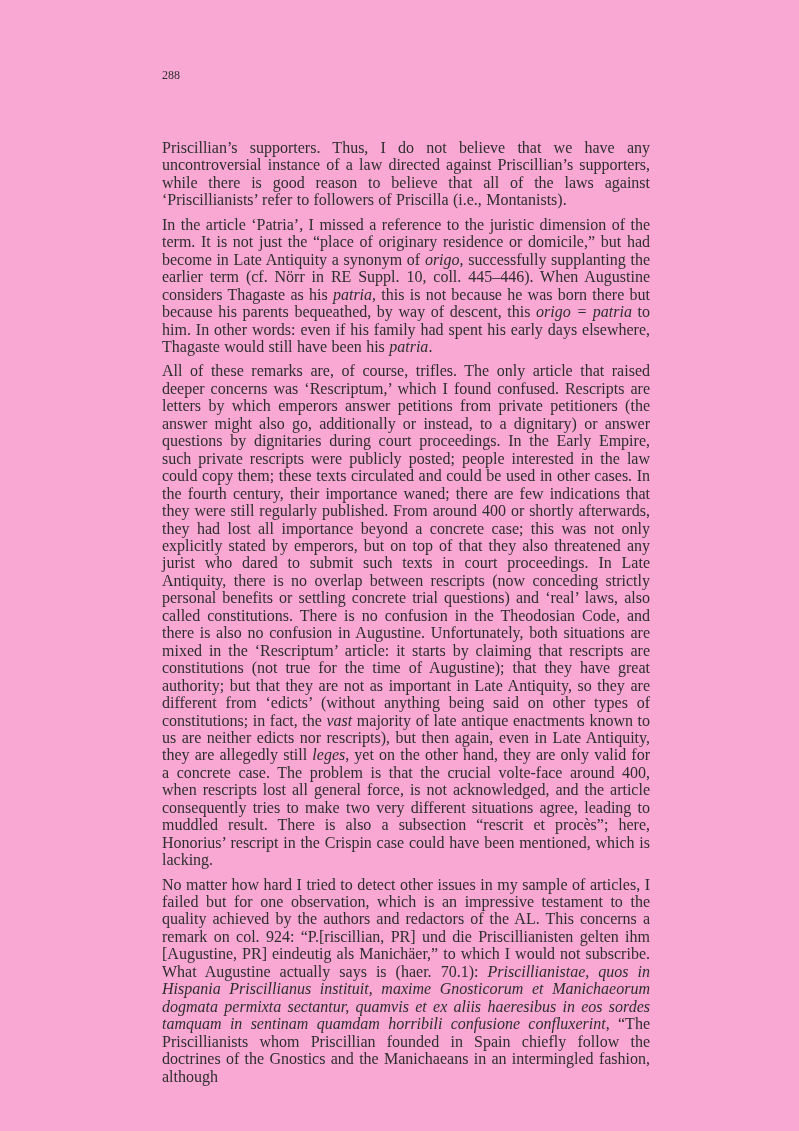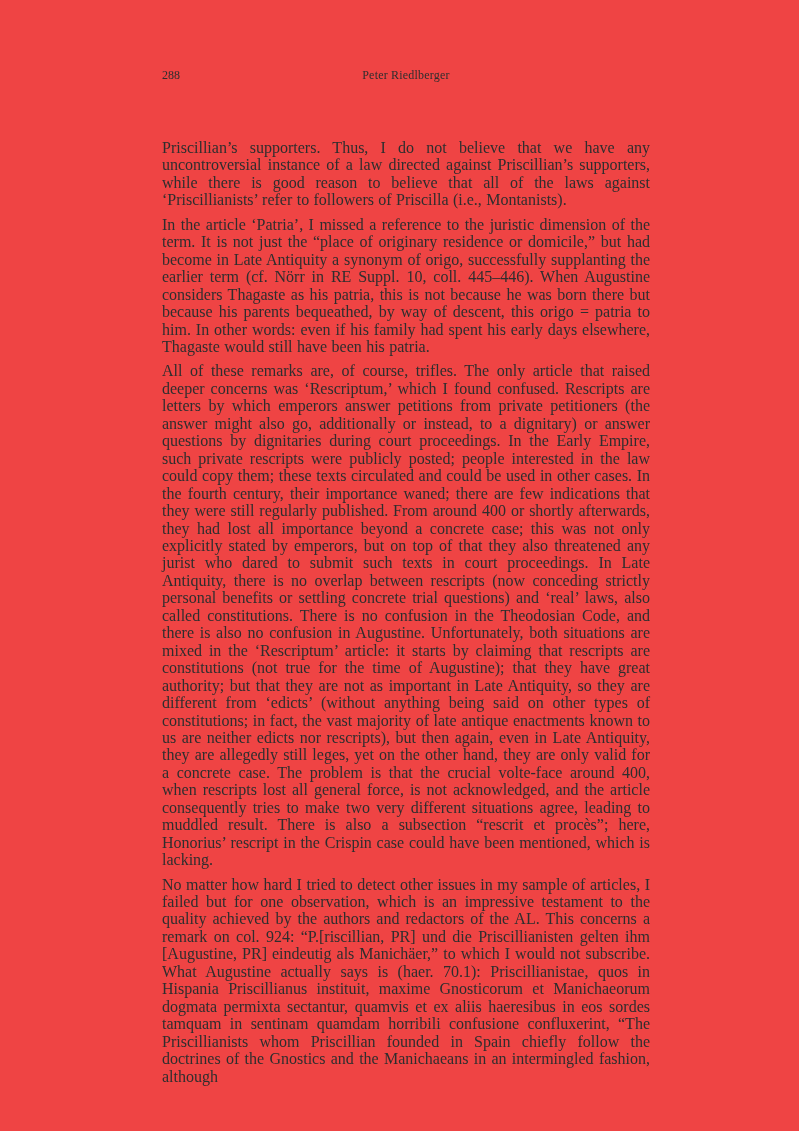--- a/index.html
+++ b/index.html
@@ -4,21 +4,21 @@
 <style>
   html, body {
     margin: 0;
     padding: 0;
     background: #ffffff;
   }
   .page {
     position: relative;
     width: 799px;
     height: 1131px;
-    background: #ef4444;
+    background: #f9a8d4;
     overflow: hidden;
     font-family: "Liberation Serif", serif;
     color: #2e2e2e;
   }
   .header {
     position: absolute;
     top: 68px;
     left: 162px;
     width: 488px;
     height: 18px;
@@ -44,29 +44,29 @@
     width: 488px;
     font-size: 16px;
     line-height: 17.45px;
     text-align: justify;
     word-spacing: 0.4px;
   }
   .para {
     margin: 0 0 7px 0;
   }
   .it {
+    font-style: italic;
   }
 </style>
 </head>
 <body>
 
 <div class="page">
   <div class="header">
     <span class="pagenum">288</span>
-    <span class="running-head">Peter Riedlberger</span>
   </div>
   <div class="text-block">
       <p class="para"><span>Priscillian’s supporters. Thus, I do not believe that we have any uncontroversial instance of a law directed against Priscillian’s supporters, while there is good reason to believe that all of the laws against ‘Priscillianists’ refer to followers of Priscilla (i.e., Montanists).</span></p>
       <p class="para"><span>In the article ‘Patria’, I missed a reference to the juristic dimension of the term. It is not just the “place of originary residence or domicile,” but had become in Late Antiquity a synonym of </span><span class="it">origo</span><span>, successfully supplanting the earlier term (cf. Nörr in RE Suppl. 10, coll. 445–446). When Augustine considers Thagaste as his </span><span class="it">patria</span><span>, this is not because he was born there but because his parents bequeathed, by way of descent, this </span><span class="it">origo = patria</span><span> to him. In other words: even if his family had spent his early days elsewhere, Thagaste would still have been his </span><span class="it">patria</span><span>.</span></p>
       <p class="para"><span>All of these remarks are, of course, trifles. The only article that raised deeper concerns was ‘Rescriptum,’ which I found confused. Rescripts are letters by which emperors answer petitions from private petitioners (the answer might also go, additionally or instead, to a dignitary) or answer questions by dignitaries during court proceedings. In the Early Empire, such private rescripts were publicly posted; people interested in the law could copy them; these texts circulated and could be used in other cases. In the fourth century, their importance waned; there are few indications that they were still regularly published. From around 400 or shortly afterwards, they had lost all importance beyond a concrete case; this was not only explicitly stated by emperors, but on top of that they also threatened any jurist who dared to submit such texts in court proceedings. In Late Antiquity, there is no overlap between rescripts (now conceding strictly personal benefits or settling concrete trial questions) and ‘real’ laws, also called constitutions. There is no confusion in the Theodosian Code, and there is also no confusion in Augustine. Unfortunately, both situations are mixed in the ‘Rescriptum’ article: it starts by claiming that rescripts are constitutions (not true for the time of Augustine); that they have great authority; but that they are not as important in Late Antiquity, so they are different from ‘edicts’ (without anything being said on other types of constitutions; in fact, the </span><span class="it">vast</span><span> majority of late antique enactments known to us are neither edicts nor rescripts), but then again, even in Late Antiquity, they are allegedly still </span><span class="it">leges</span><span>, yet on the other hand, they are only valid for a concrete case. The problem is that the crucial volte-face around 400, when rescripts lost all general force, is not acknowledged, and the article consequently tries to make two very different situations agree, leading to muddled result. There is also a subsection “rescrit et procès”; here, Honorius’ rescript in the Crispin case could have been mentioned, which is lacking.</span></p>
       <p class="para"><span>No matter how hard I tried to detect other issues in my sample of articles, I failed but for one observation, which is an impressive testament to the quality achieved by the authors and redactors of the AL. This concerns a remark on col. 924: “P.[riscillian, PR] und die Priscillianisten gelten ihm [Augustine, PR] eindeutig als Manichäer,” to which I would not subscribe. What Augustine actually says is (haer. 70.1): </span><span class="it">Priscillianistae, quos in Hispania Priscillianus instituit, maxime Gnosticorum et Manichaeorum dogmata permixta sectantur, quamvis et ex aliis haeresibus in eos sordes tamquam in sentinam quamdam horribili confusione confluxerint</span><span>, “The Priscillianists whom Priscillian founded in Spain chiefly follow the doctrines of the Gnostics and the Manichaeans in an intermingled fashion, although</span></p>
     </div>
 </div>
 
 </body></html>

